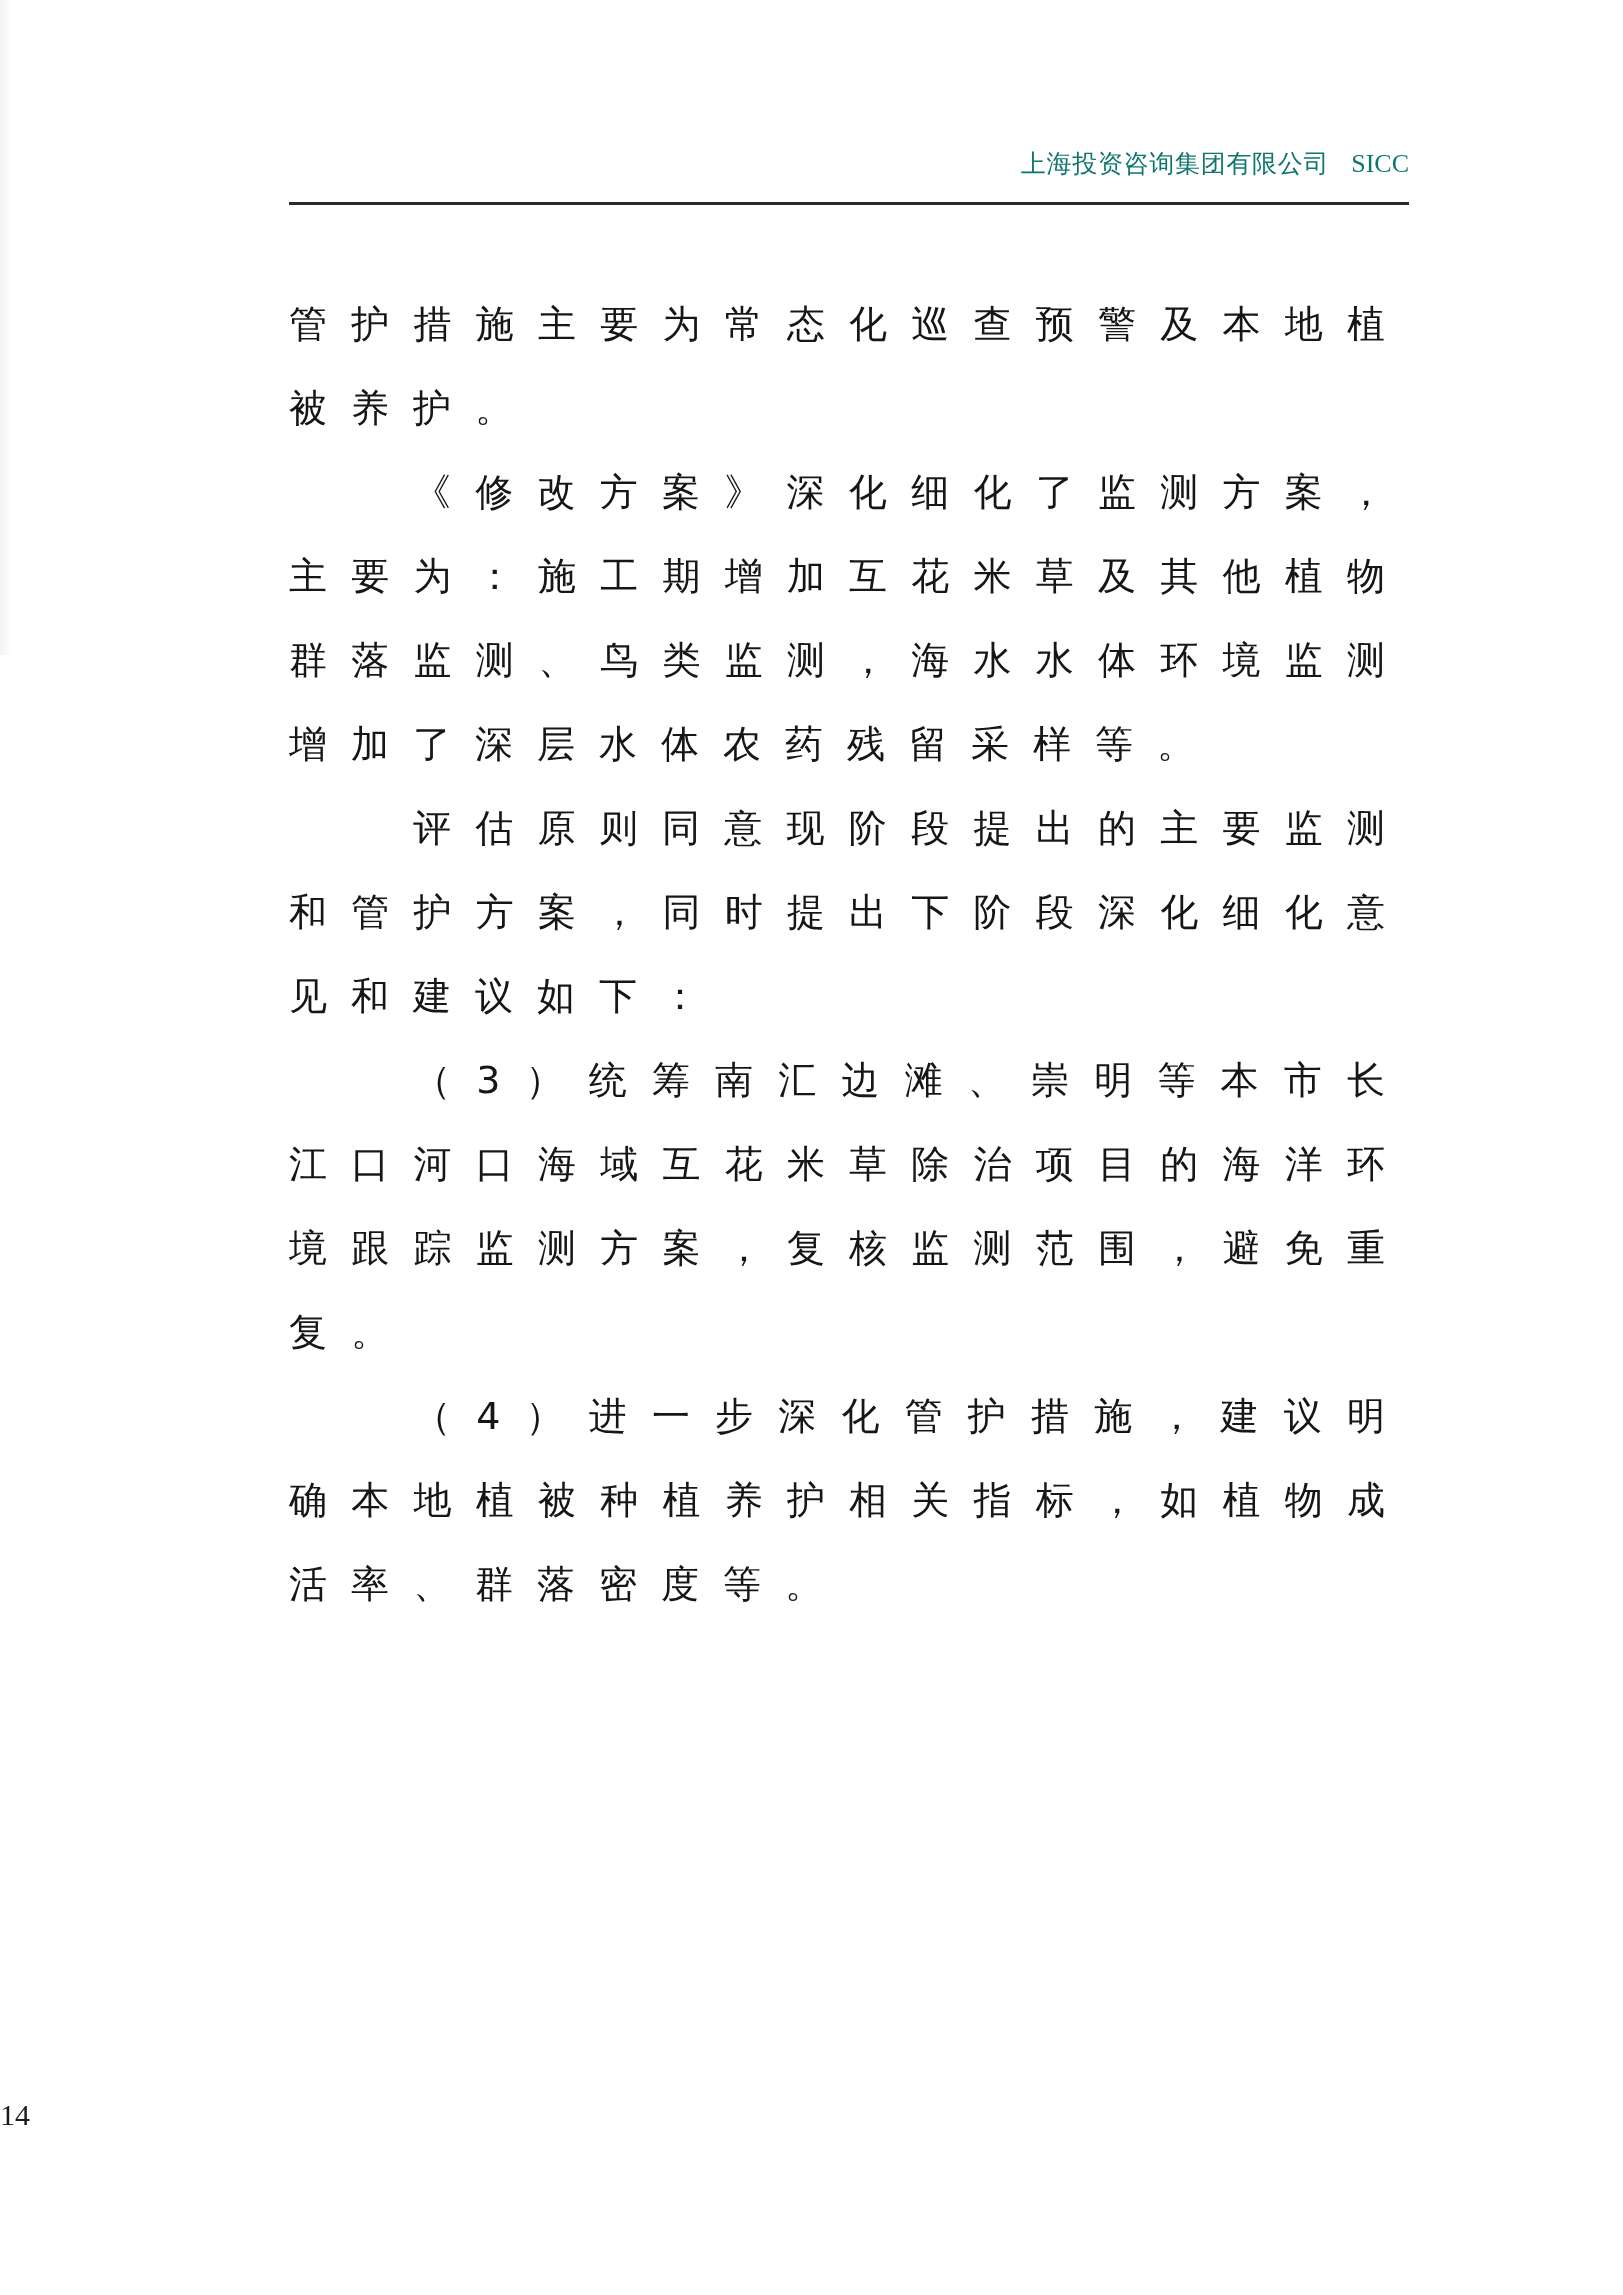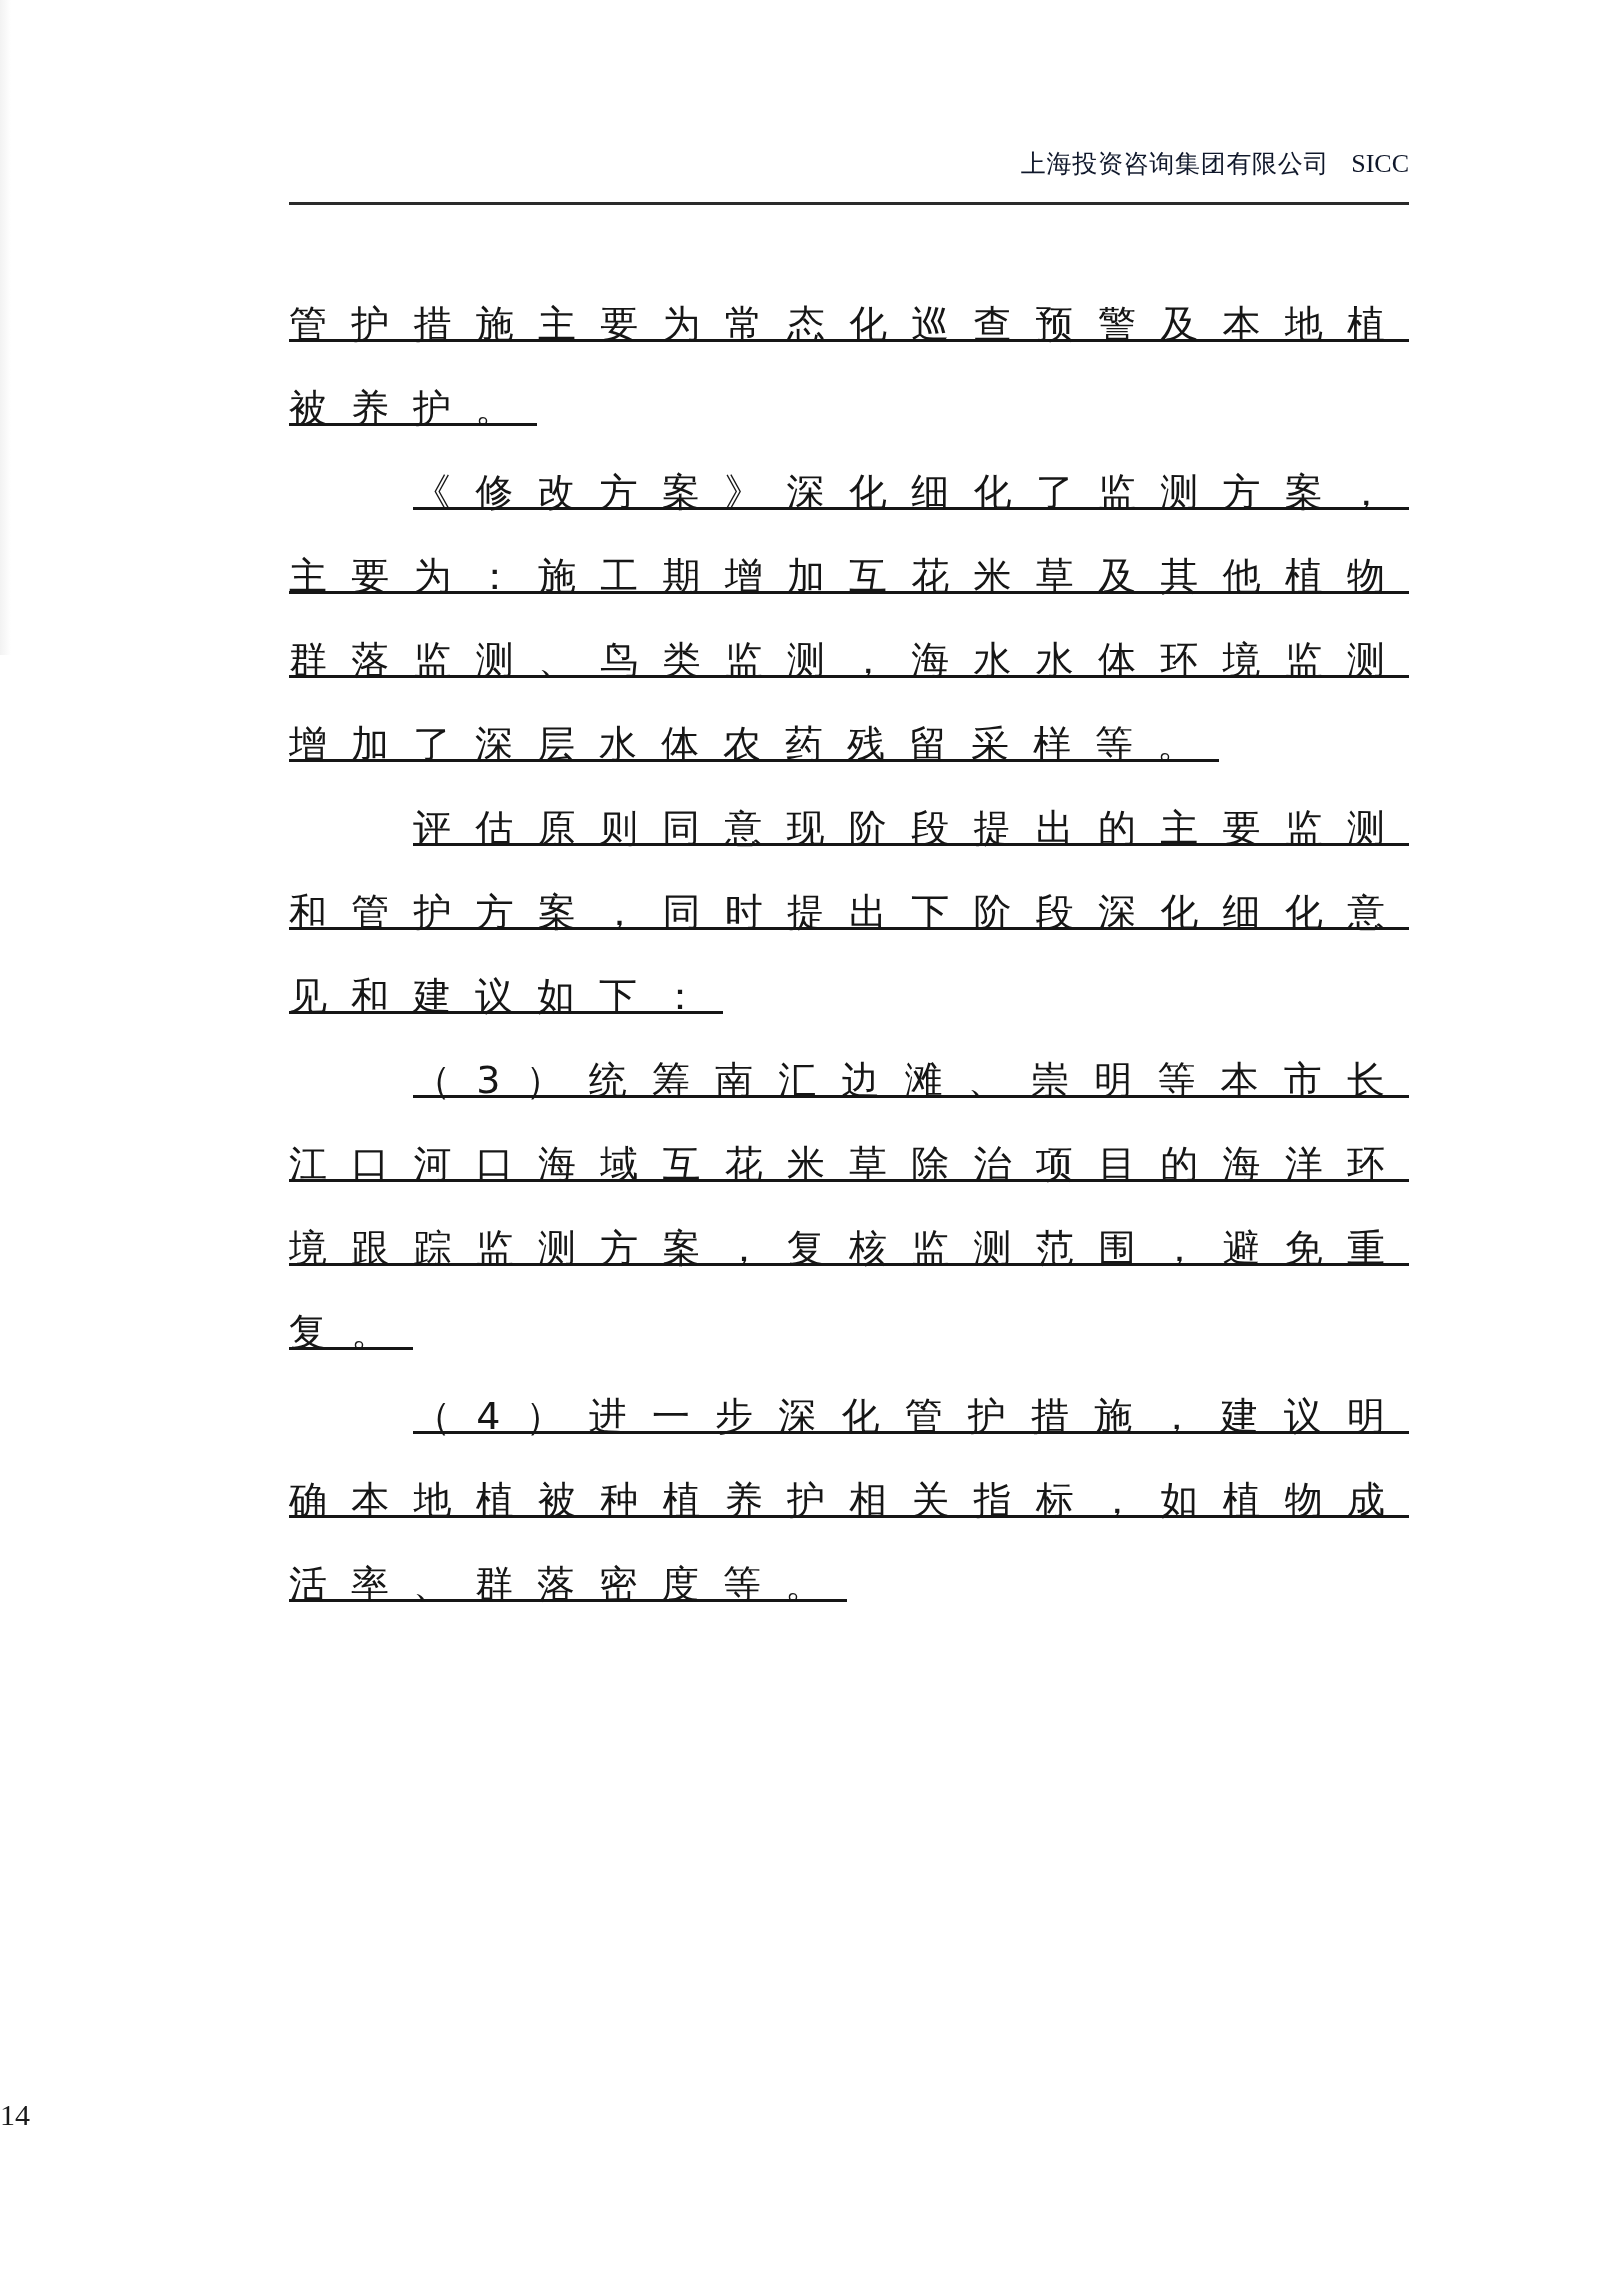--- a/index.html
+++ b/index.html
@@ -28,21 +28,21 @@
       width: 1120px;
       height: 59px;
     }
     .header-text {
       position: absolute;
       right: 0;
       top: 0;
       font-family: "DejaVu Serif", serif;
       font-size: 25px;
       line-height: 33px;
-      color: #0f172a;
+      color: #0f766e;
       white-space: nowrap;
     }
     .header-company { letter-spacing: 0.7px; }
     .header-abbr {
       font-family: "Liberation Serif", serif;
       font-size: 26px;
       margin-left: 22px;
     }
     .header-rule {
       position: absolute;
@@ -61,21 +61,20 @@
       font-size: 38px;
       line-height: 84px;
       letter-spacing: 24px;
       color: #161616;
       text-align: justify;
       text-justify: inter-character;
     }
     .body-text p {
       margin: 0;
       padding: 0;
-      text-decoration: underline;
     }
     .indent { text-indent: 124px; }
     .page-number {
       position: absolute;
       left: 0;
       width: 1624px;
       top: 2098px;
       text-align: left;
       font-family: "Liberation Serif", serif;
       font-size: 30px;

